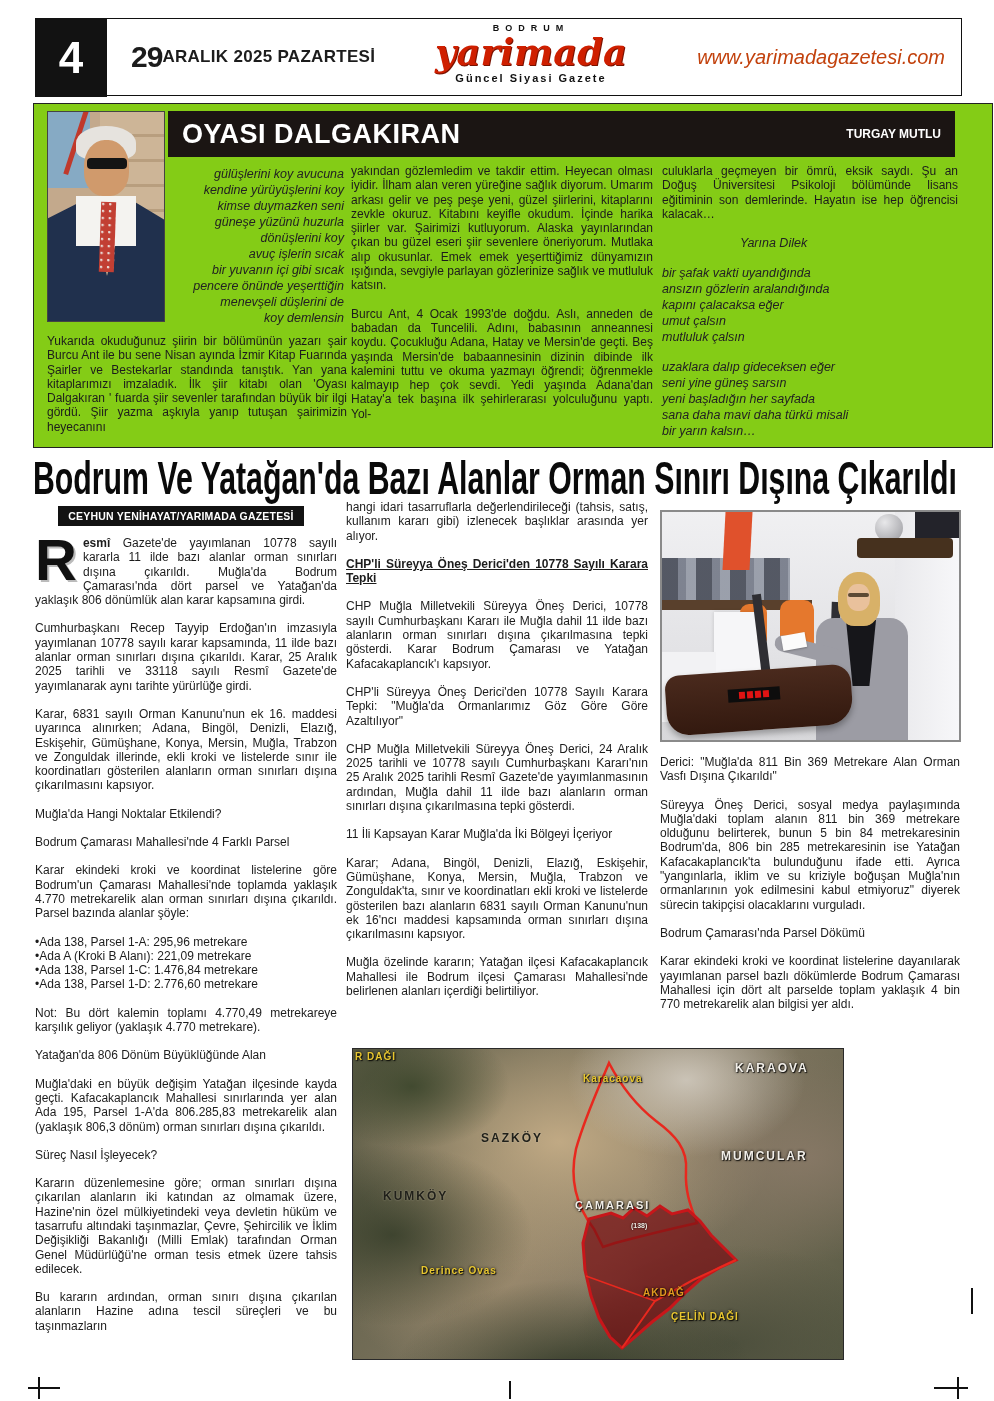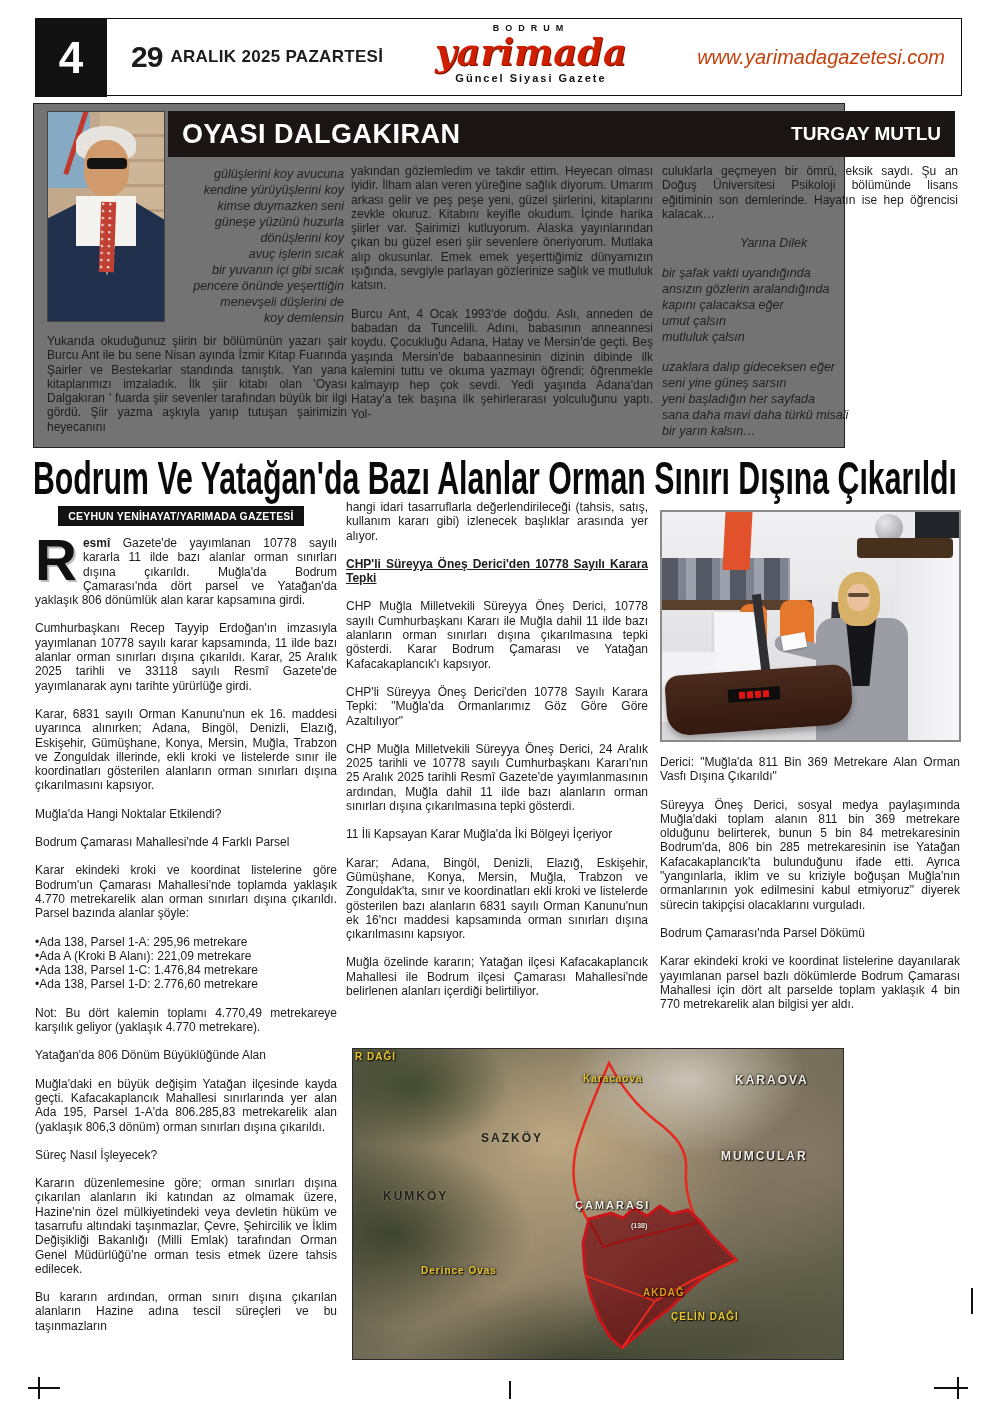--- a/index.html
+++ b/index.html
@@ -2,44 +2,44 @@
 <html><head>
 <meta charset="utf-8">
 <style>
   * { margin:0; padding:0; box-sizing:border-box; }
   html,body { width:994px; height:1401px; background:#fff; font-family:"Liberation Sans", sans-serif; color:#1c1c1c; }
   #page { position:relative; width:994px; height:1401px; background:#fff; overflow:hidden; }
 
   
   #header { position:absolute; left:35px; top:18px; width:927px; height:78px; border:1.5px solid #111; background:#fff; }
   #pagenum-box { position:absolute; left:-1px; top:-1px; width:72px; height:79px; background:#121212; color:#fff; display:flex; align-items:center; justify-content:center; font-size:44px; font-weight:bold; }
-  #date-wrap { position:absolute; left:95px; top:0; height:100%; display:flex; align-items:center; gap:8px; }
+  #date-wrap { position:absolute; left:95px; top:0; height:100%; display:flex; align-items:center; }
   #date-day { font-size:30px; font-weight:bold; letter-spacing:-1px; }
   #date-rest { font-size:17px; font-weight:bold; letter-spacing:0.3px; }
   #logo { position:absolute; left:395px; top:4px; width:200px; text-align:center; }
   #logo-top { font-size:9px; font-weight:bold; letter-spacing:6px; color:#111; }
   #logo-name { font-family:"DejaVu Serif", serif; font-style:italic; font-weight:bold; font-size:37px; color:#cf1f00; line-height:38px; text-shadow:1px 1px 0 #7a1200; }
   #logo-sub { font-size:11px; font-weight:bold; letter-spacing:2px; color:#111; margin-top:1px; }
   #website { position:absolute; right:16px; top:0; height:100%; display:flex; align-items:center; font-size:20px; color:#c2410c;font-style:italic; }
 
   
-  #top-article { position:absolute; left:33px; top:103px; width:812px; height:345px; border:1.5px solid #222; background:#737373; }
+  #top-article { position:absolute; left:33px; top:103px; width:960px; height:345px; border:1.5px solid #222; background:#84cc16; }
   #portrait { position:absolute; left:13px; top:7px; width:118px; height:211px; border:1px solid #444; overflow:hidden; background:#c3a98c; }
   .po-sky { position:absolute; left:0; top:0; width:42px; height:76px; background:#86aac4; }
   .po-pole { position:absolute; left:26px; top:-6px; width:5px; height:70px; background:#c0392b; transform:rotate(18deg); }
   .po-stone { position:absolute; right:0; top:0; width:64px; height:120px; background:repeating-linear-gradient(#cdb597 0 22px, #b89e7e 22px 25px); }
   .po-hair { position:absolute; left:28px; top:14px; width:60px; height:34px; background:#e6e3de; border-radius:50% 50% 30% 30%; }
   .po-face { position:absolute; left:36px; top:28px; width:45px; height:56px; background:#d09a6c; border-radius:46% 46% 42% 42%; }
   .po-glasses { position:absolute; left:39px; top:46px; width:40px; height:11px; background:#141414; border-radius:4px; }
   .po-shirt { position:absolute; left:28px; top:84px; width:60px; height:50px; background:#f4f3f0; }
   .po-tie { position:absolute; left:52px; top:90px; width:15px; height:70px; background:radial-gradient(circle at 30% 30%, #e8d9d4 1.2px, transparent 1.6px), #c23f33; background-size:7px 7px; transform:rotate(2deg); }
   .po-suit { position:absolute; left:0; top:86px; width:118px; height:126px; background:#20304d; clip-path:polygon(0 16%, 34% 0, 50% 62%, 68% 0, 100% 18%, 100% 100%, 0 100%); }
   #title-bar { position:absolute; left:134px; top:7px; width:787px; height:46px; background:#1b1513; display:flex; align-items:center; justify-content:space-between; padding:0 14px; }
   #col-title { color:#fff; font-size:27px; font-weight:bold; letter-spacing:0.5px; }
-  #col-author { color:#fff; font-size:19px; font-weight:bold; }
+  #col-author { color:#fff; font-size:12px; font-weight:bold; }
   .poem { font-style:italic; font-size:12.5px; line-height:16px; color:#222; }
   #poem1 { position:absolute; left:128px; top:62px; width:182px; text-align:right; white-space:pre-line; }
   #ta-left { position:absolute; left:13px; top:230px; width:300px; }
   #ta-mid { position:absolute; left:317px; top:60px; width:302px; }
   #ta-right { position:absolute; left:628px; top:60px; width:296px; }
   .body-p { font-size:12px; line-height:14.3px; text-align:justify; margin-bottom:14px; }
   #poem2-title { margin:14px 0 14px 78px; }
   .poem-block { white-space:pre-line; margin-bottom:14px; text-align:left; }
 
   
@@ -249,21 +249,21 @@
 
   <div id="map">
     <svg width="611" height="312" viewBox="0 0 611 312">
       <path d="M256,14 C246,38 232,68 223,100 C216,132 224,158 241,180 L250,198 L262,194 C300,184 326,178 344,174 C338,158 332,144 333,122 C335,100 322,86 303,72 C285,58 268,37 256,14 Z" fill="none" stroke="#e8281e" stroke-width="2.5"></path>
       <path d="M236,170 L258,164 L270,169 L281,159 L294,167 L307,157 L319,165 L335,161 L347,172 L358,186 L371,199 L383,211 L366,219 L349,229 L333,243 L317,259 L299,273 L283,287 L269,299 L257,288 L246,269 L238,247 L232,221 L230,194 Z" fill="rgba(118,14,18,0.72)" stroke="#c8161a" stroke-width="3"></path>
       <path d="M383,211 L340,231 L302,252 L269,299" fill="none" stroke="#e8281e" stroke-width="2"></path>
       <path d="M233,227 L302,252" fill="none" stroke="#e8281e" stroke-width="1.5"></path>
     </svg>
     <div class="map-label ml-yellow" style="left:2px; top:2px;">R DAĞI</div>
     <div class="map-label ml-yellow" style="left:230px; top:24px;">Karacaova</div>
-    <div class="map-label ml-white" style="left:382px; top:24px;text-align:center;">KARAOVA</div>
+    <div class="map-label ml-white" style="left:382px; top:12px;text-align:center;">KARAOVA</div>
     <div class="map-label ml-white" style="left:368px; top:60px;margin-top:40px;">MUMCULAR</div>
     <div class="map-label ml-dark" style="left:128px; top:82px;">SAZKÖY</div>
     <div class="map-label ml-dark" style="left:30px; top:140px;">KUMKÖY</div>
     <div class="map-label ml-white" style="left:222px; top:150px; font-size:11px;">ÇAMARASI</div>
     <div class="map-label ml-tiny" style="left:278px; top:173px;">(138)</div>
     <div class="map-label ml-yellow" style="left:68px; top:216px;">Derince Ovas</div>
     <div class="map-label ml-yellow" style="left:250px; top:238px; color:#e09a20;padding-left:40px;">AKDAĞ</div>
     <div class="map-label ml-yellow" style="left:318px; top:262px;">ÇELİN DAĞI</div>
     <div class="map-label ml-yellow" style="left:558px; top:248px;">İKİZDAĞ</div>
   </div>

